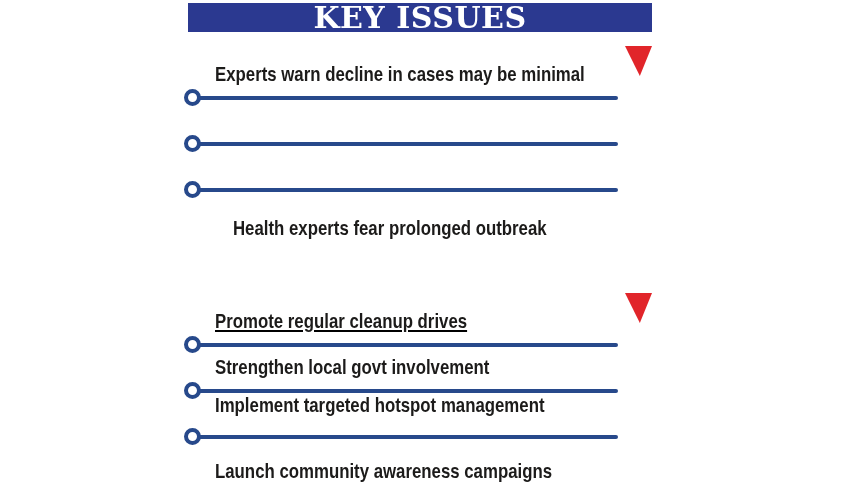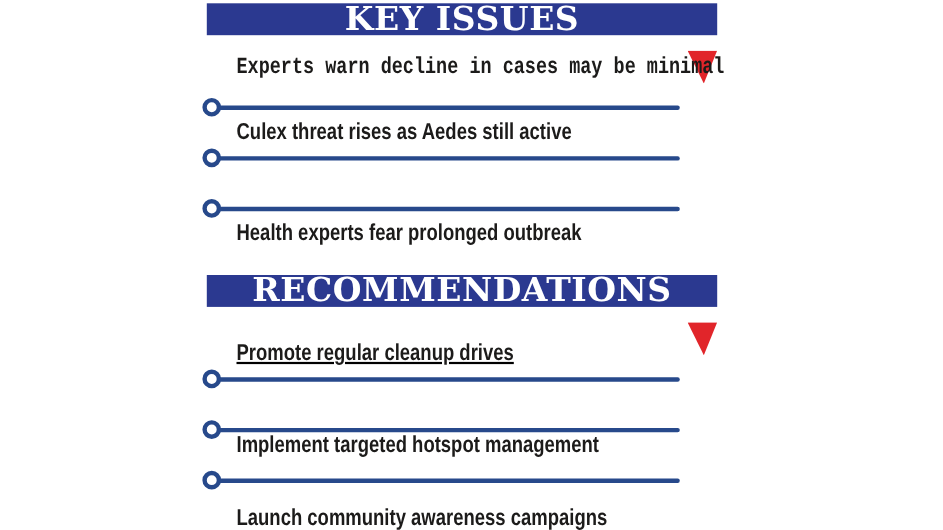--- a/index.html
+++ b/index.html
@@ -101,65 +101,62 @@
 <body style="--background: #ffffff; --banner-blue: #2b3990; --line-blue: #27498b; --ribbon-red: #e1252a; --item-text: #1c1b1a; --banner-text: #ffffff;">
 
 <div class="canvas">
   <div id="sections">
   <div class="section" style="top: 3px;">
     <div class="banner">
       <div class="banner-title">KEY ISSUES</div>
     </div>
     <div class="ribbon"></div>
     <div class="items">
-  <div class="item" style="top: 46px; font-family: Liberation Mono, monospace;">
+  <div class="item" style="top: 58px;">
     <div class="item-text">Experts warn decline in cases may be minimal</div>
   </div>
 
   <div class="divider" style="top: 86px;">
     <div class="bullet"></div>
     <div class="rule"></div>
   </div>
 
-  <div class="item" style="top: 104px;">
-    <div class="item-text">Culex threat rises as Aedes still active</div>
-  </div>
 
   <div class="divider" style="top: 132px;">
     <div class="bullet"></div>
     <div class="rule"></div>
   </div>
 
 
   <div class="divider" style="top: 178px;">
     <div class="bullet"></div>
     <div class="rule"></div>
   </div>
 
-  <div class="item" style="top: 196px;">
+  <div class="item" style="top: 212px; text-align: center;">
     <div class="item-text">Health experts fear prolonged outbreak</div>
   </div>
 </div>
   </div>
 
   <div class="section" style="top: 250px;">
-    <div class="banner">
-      <div class="banner-title">RECOMMENDATIONS</div>
-    </div>
     <div class="ribbon"></div>
     <div class="items">
   <div class="item" style="top: 58px; text-decoration: underline;">
     <div class="item-text">Promote regular cleanup drives</div>
   </div>
 
   <div class="divider" style="top: 86px;">
     <div class="bullet"></div>
     <div class="rule"></div>
   </div>
 
+  <div class="item" style="top: 104px;">
+    <div class="item-text">Strengthen local govt involvement</div>
+  </div>
 
   <div class="divider" style="top: 132px;">
     <div class="bullet"></div>
     <div class="rule"></div>
   </div>
 
   <div class="item" style="top: 142px;">
     <div class="item-text">Implement targeted hotspot management</div>
   </div>
 

